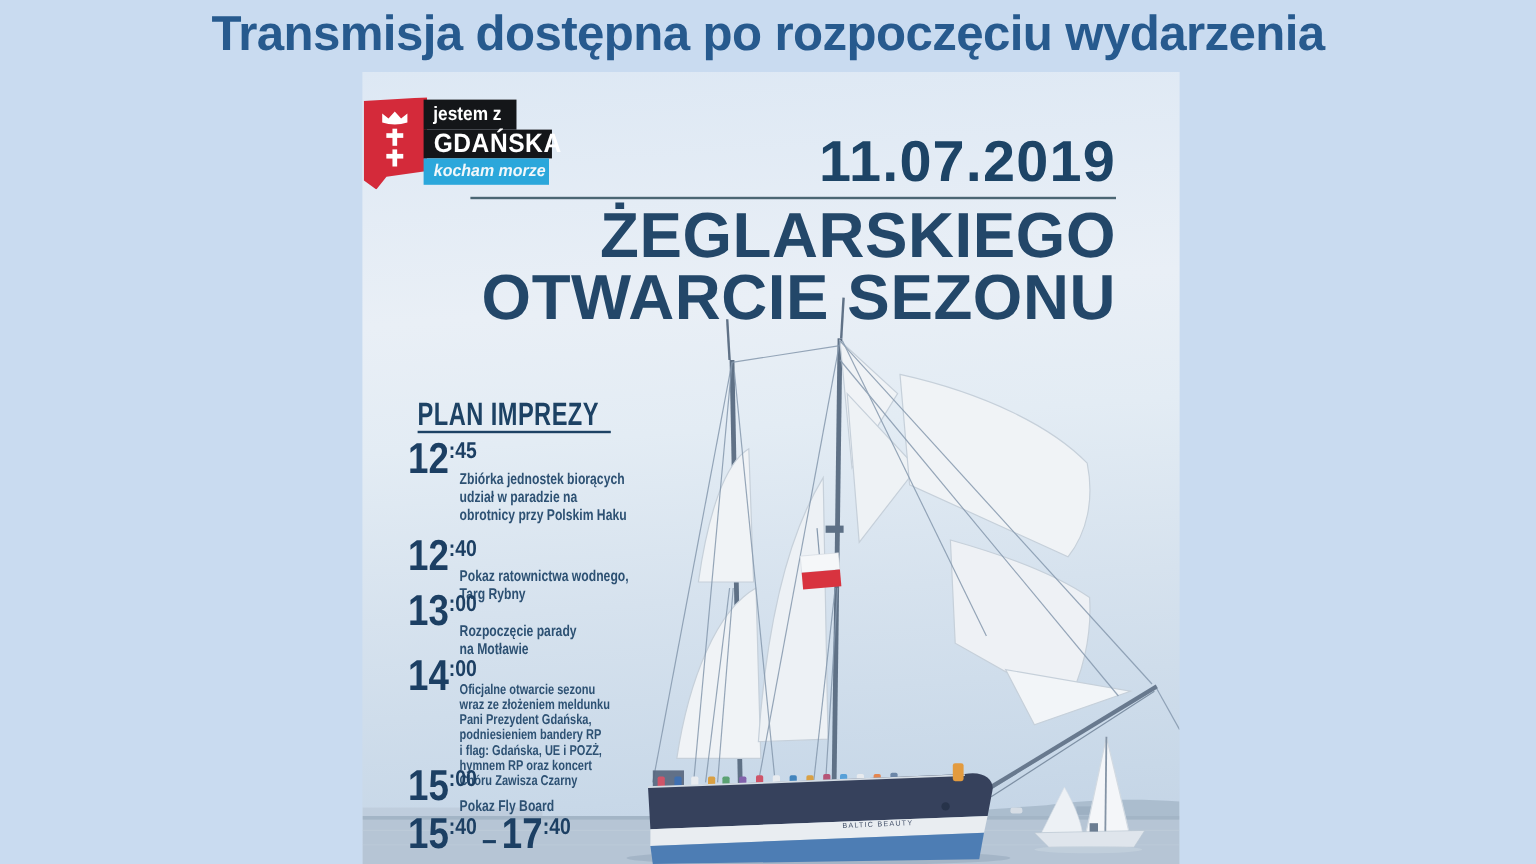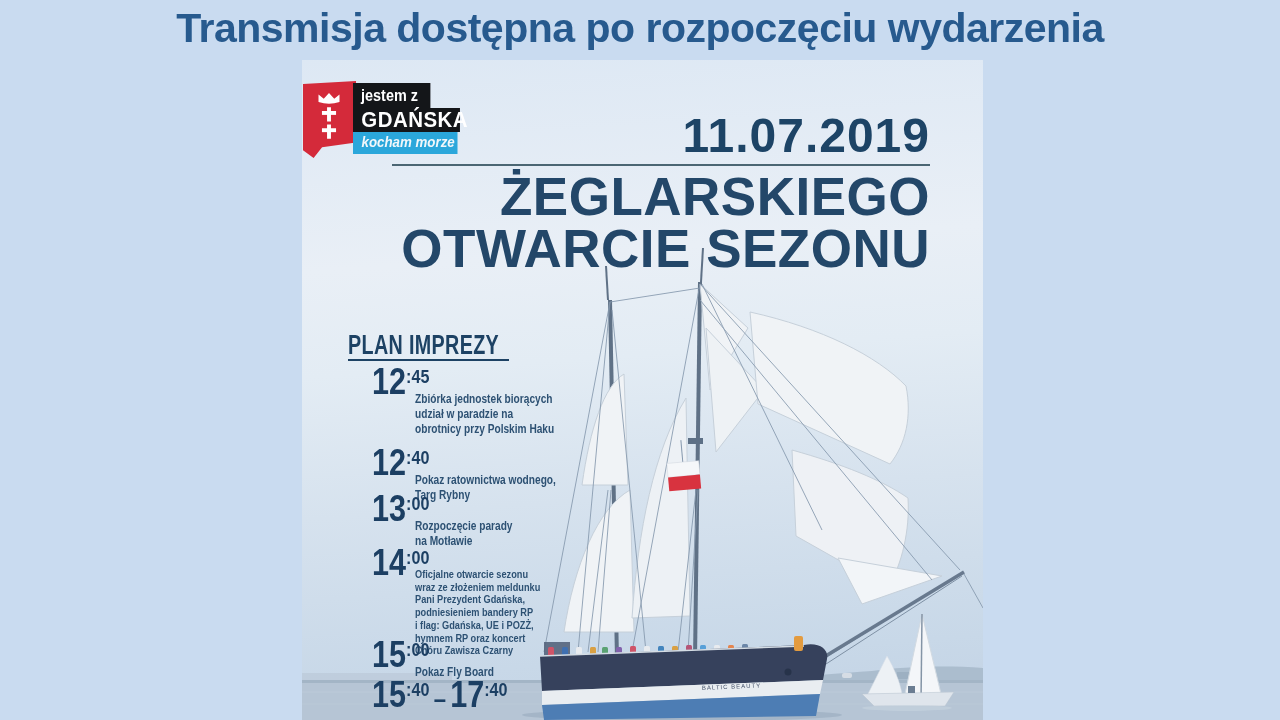--- a/index.html
+++ b/index.html
@@ -28,21 +28,21 @@
   .event-date{position:absolute;top:52px;right:53px;font-size:48px;font-weight:bold;
          color:#1d4466;letter-spacing:1px;line-height:1;}
   .rule{position:absolute;top:104px;left:90px;width:538px;height:2px;background:#4b6673;}
   .poster-title{position:absolute;top:111px;right:53px;text-align:right;font-size:53px;
          line-height:52px;font-weight:bold;color:#234769;letter-spacing:0.5px;}
 
   .plan-heading{position:absolute;left:46px;top:270px;font-size:27px;font-weight:bold;
          color:#1d4264;letter-spacing:0.5px;transform:scaleX(0.73);transform-origin:left center;}
   .plan-rule{position:absolute;left:46px;top:299px;width:161px;height:2px;background:#1d4264;}
 
-  .sched-item{position:absolute;left:0;width:320px;height:10px;margin-left:32px;}
+  .sched-item{position:absolute;left:0;width:320px;height:10px;}
   .time{position:absolute;left:38px;top:0;font-weight:bold;color:#1c3f63;white-space:nowrap;
          transform:scaleX(0.85);transform-origin:left top;}
   .time .hh{font-size:36px;line-height:30px;}
   .time .mm{font-size:19px;vertical-align:top;position:relative;top:-1px;}
   .time .dash{font-size:26px;vertical-align:top;position:relative;top:4px;margin:0 5px;}
   .desc{position:absolute;left:81px;top:24px;width:260px;font-size:13px;font-weight:bold;
          color:#2d5173;line-height:15.2px;white-space:pre-line;
          transform:scaleX(0.78);transform-origin:left top;}
   .desc.tight{font-size:11.8px;line-height:12.7px;top:20px;}
 </style>

